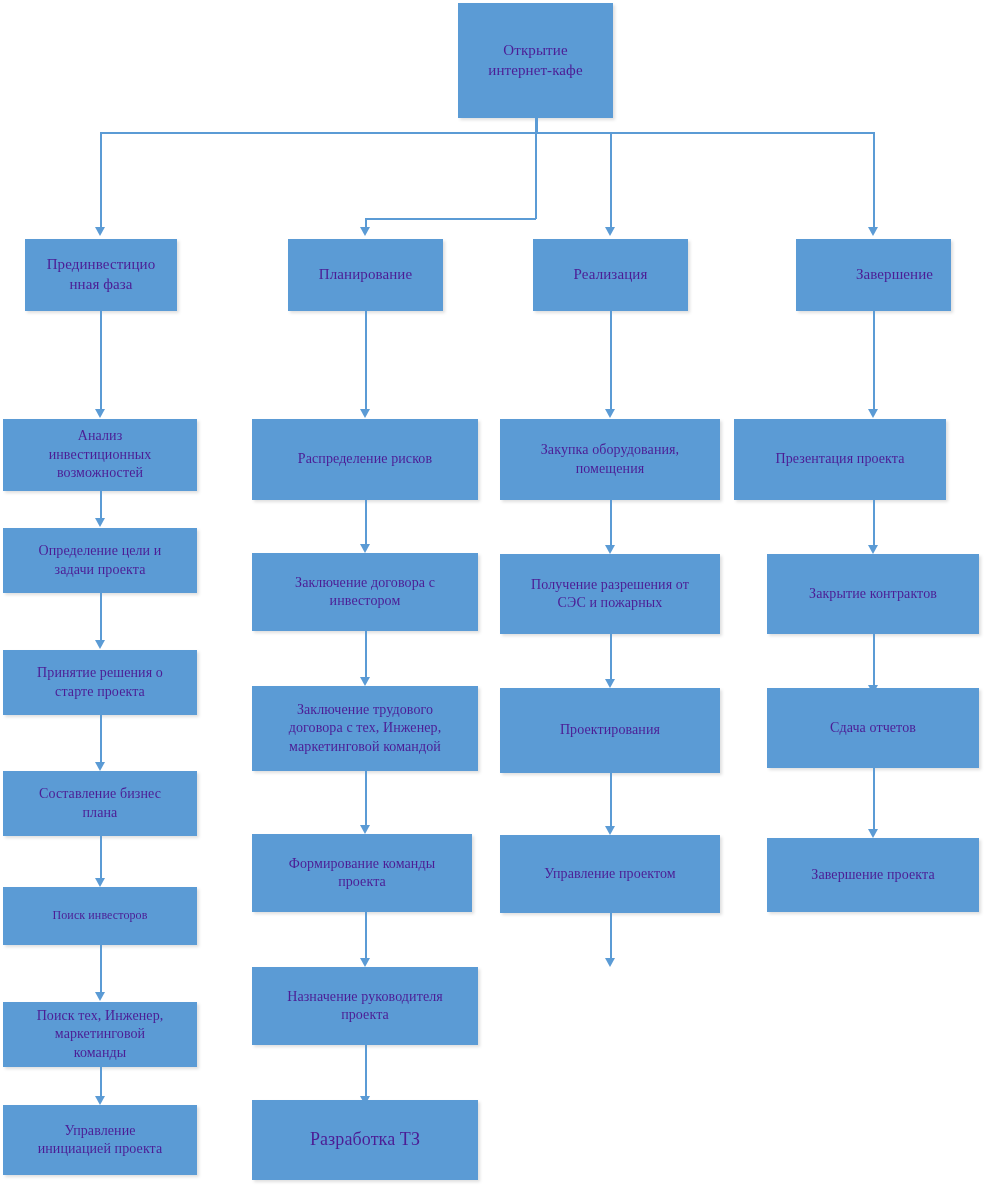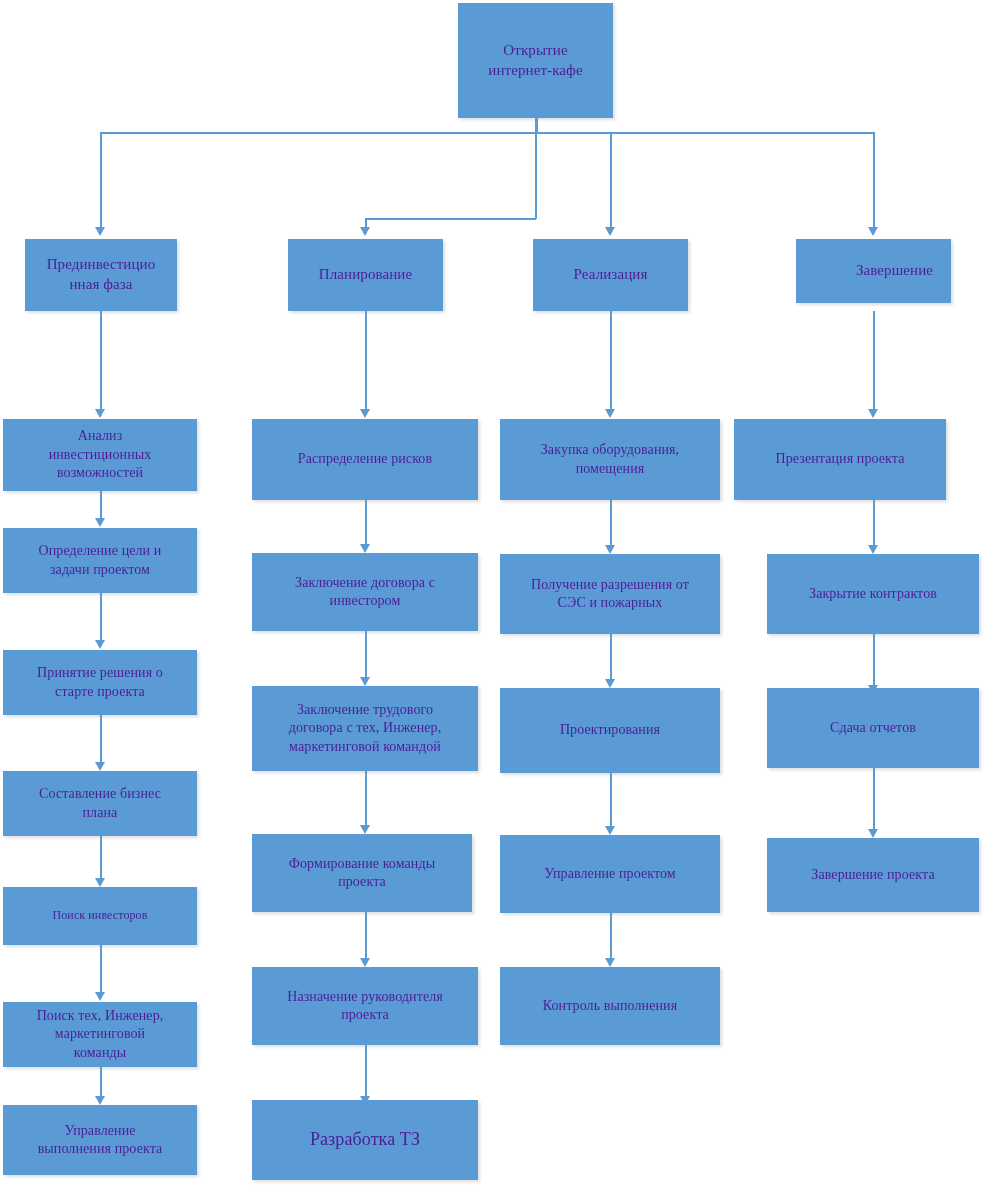--- a/index.html
+++ b/index.html
@@ -73,42 +73,42 @@
   <div class="conn v" style="left:873px; top:132px; height:96px;"></div>
   <div class="arrow" style="left:868.2px; top:227px;"></div>
 
   <div class="node" style="left:25px; top:239px; width:152px; height:72px;">Прединвестицио
 нная фаза</div>
 
   <div class="node" style="left:288px; top:239px; width:155px; height:72px;">Планирование</div>
 
   <div class="node" style="left:533px; top:239px; width:155px; height:72px;">Реализация</div>
 
-  <div class="node" style="left:796px; top:239px; width:155px; height:64px;padding-left:48px;">Завершение</div>
+  <div class="node" style="left:796px; top:239px; width:155px; height:72px;padding-left:48px;">Завершение</div>
 
   <div class="conn v" style="left:100px; top:311px; height:99px;"></div>
   <div class="arrow" style="left:95.2px; top:409px;"></div>
 
   <div class="conn v" style="left:365px; top:311px; height:99px;"></div>
   <div class="arrow" style="left:360.2px; top:409px;"></div>
 
   <div class="conn v" style="left:610px; top:311px; height:99px;"></div>
   <div class="arrow" style="left:605.2px; top:409px;"></div>
 
   <div class="conn v" style="left:873px; top:311px; height:99px;"></div>
   <div class="arrow" style="left:868.2px; top:409px;"></div>
 
   <div class="node" style="left:3px; top:419px; width:194px; height:72px; font-size:14px;">Анализ
 инвестиционных
 возможностей</div>
   <div class="conn v" style="left:100px; top:491px; height:28px;"></div>
   <div class="arrow" style="left:95.2px; top:518px;"></div>
 
   <div class="node" style="left:3px; top:528px; width:194px; height:65px; font-size:14px;">Определение цели и
-задачи проектом</div>
+задачи проекта</div>
   <div class="conn v" style="left:100px; top:593px; height:48px;"></div>
   <div class="arrow" style="left:95.2px; top:640px;"></div>
 
   <div class="node" style="left:3px; top:650px; width:194px; height:65px; font-size:14px;">Принятие решения о
 старте проекта</div>
   <div class="conn v" style="left:100px; top:715px; height:48px;"></div>
   <div class="arrow" style="left:95.2px; top:762px;"></div>
 
   <div class="node" style="left:3px; top:771px; width:194px; height:65px; font-size:14px;">Составление бизнес
 плана</div>
@@ -119,21 +119,21 @@
   <div class="conn v" style="left:100px; top:945px; height:48px;"></div>
   <div class="arrow" style="left:95.2px; top:992px;"></div>
 
   <div class="node" style="left:3px; top:1002px; width:194px; height:65px; font-size:14px;">Поиск тех, Инженер,
 маркетинговой
 команды</div>
   <div class="conn v" style="left:100px; top:1067px; height:30px;"></div>
   <div class="arrow" style="left:95.2px; top:1096px;"></div>
 
   <div class="node" style="left:3px; top:1105px; width:194px; height:70px; font-size:14px;">Управление
-выполнения проекта</div>
+инициацией проекта</div>
 
   <div class="node" style="left:252px; top:419px; width:226px; height:81px; font-size:14px;">Распределение рисков</div>
   <div class="conn v" style="left:365px; top:500px; height:45px;"></div>
   <div class="arrow" style="left:360.2px; top:544px;"></div>
 
   <div class="node" style="left:252px; top:553px; width:226px; height:78px; font-size:14px;">Заключение договора с
 инвестором</div>
   <div class="conn v" style="left:365px; top:631px; height:47px;"></div>
   <div class="arrow" style="left:360.2px; top:677px;"></div>
 
@@ -166,21 +166,20 @@
   <div class="arrow" style="left:605.2px; top:679px;"></div>
 
   <div class="node" style="left:500px; top:688px; width:220px; height:85px; font-size:14px;">Проектирования</div>
   <div class="conn v" style="left:610px; top:773px; height:54px;"></div>
   <div class="arrow" style="left:605.2px; top:826px;"></div>
 
   <div class="node" style="left:500px; top:835px; width:220px; height:78px; font-size:14px;">Управление проектом</div>
   <div class="conn v" style="left:610px; top:913px; height:46px;"></div>
   <div class="arrow" style="left:605.2px; top:958px;"></div>
 
-  <div class="node" style="left:500px; top:967px; width:220px; height:78px; font-size:14px;">Контроль выполнения</div>
 
   <div class="node" style="left:734px; top:419px; width:212px; height:81px; font-size:14px;">Презентация проекта</div>
   <div class="conn v" style="left:873px; top:500px; height:46px;"></div>
   <div class="arrow" style="left:868.2px; top:545px;"></div>
 
   <div class="node" style="left:767px; top:554px; width:212px; height:80px; font-size:14px;">Закрытие контрактов</div>
   <div class="conn v" style="left:873px; top:634px; height:52px;"></div>
   <div class="arrow" style="left:868.2px; top:685px;"></div>
 
   <div class="node" style="left:767px; top:688px; width:212px; height:80px; font-size:14px;">Сдача отчетов</div>

